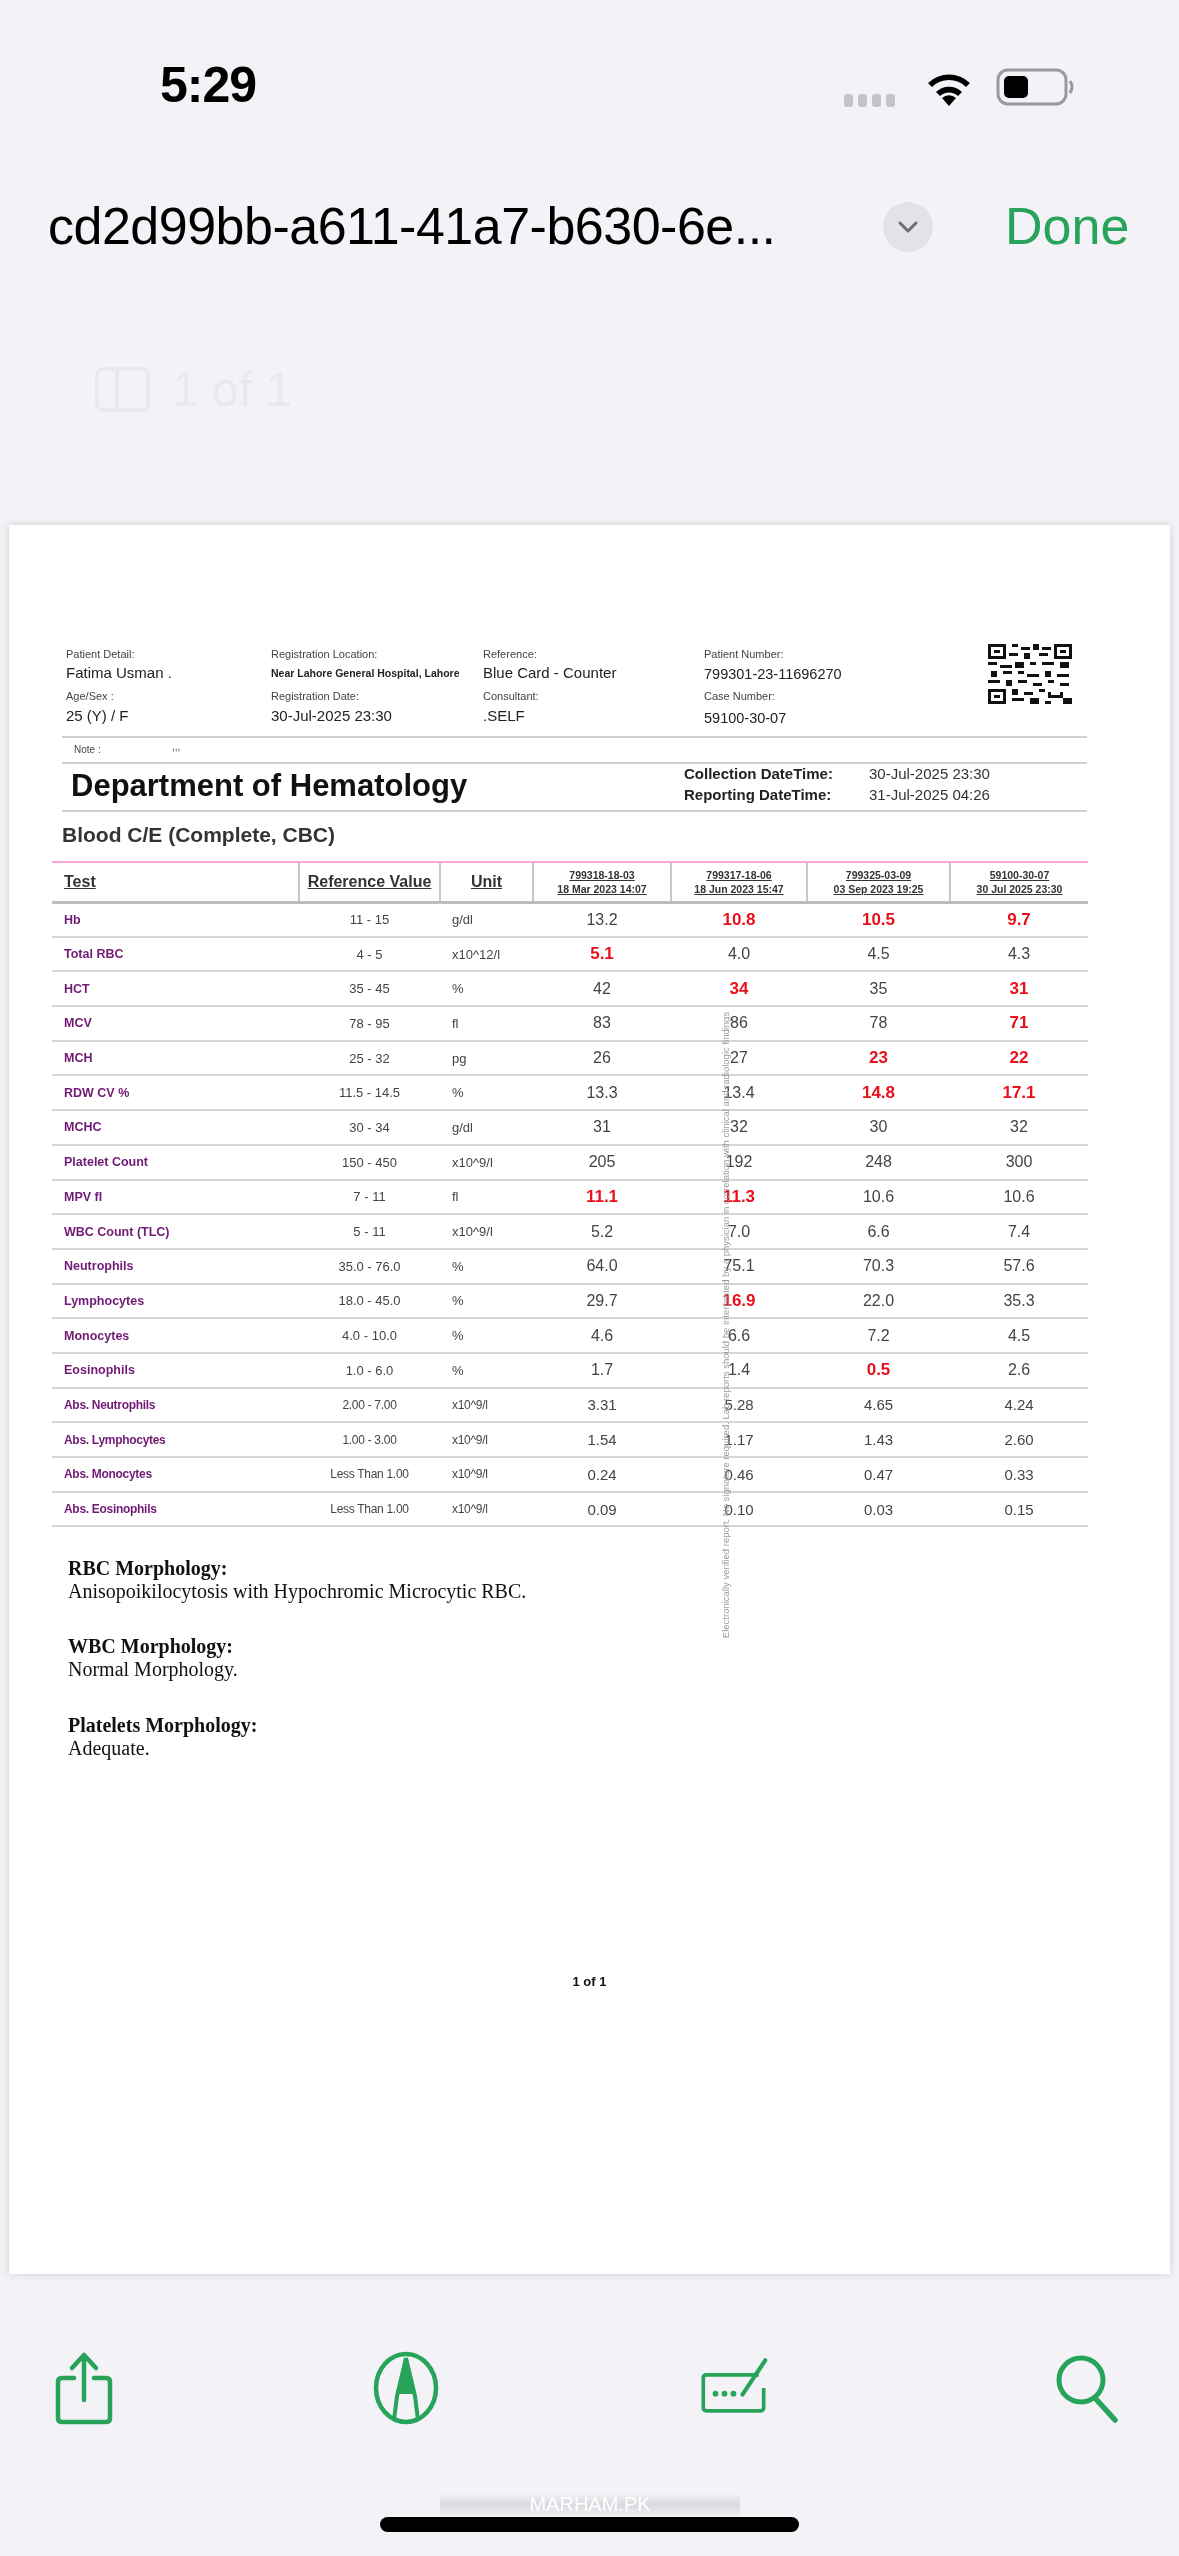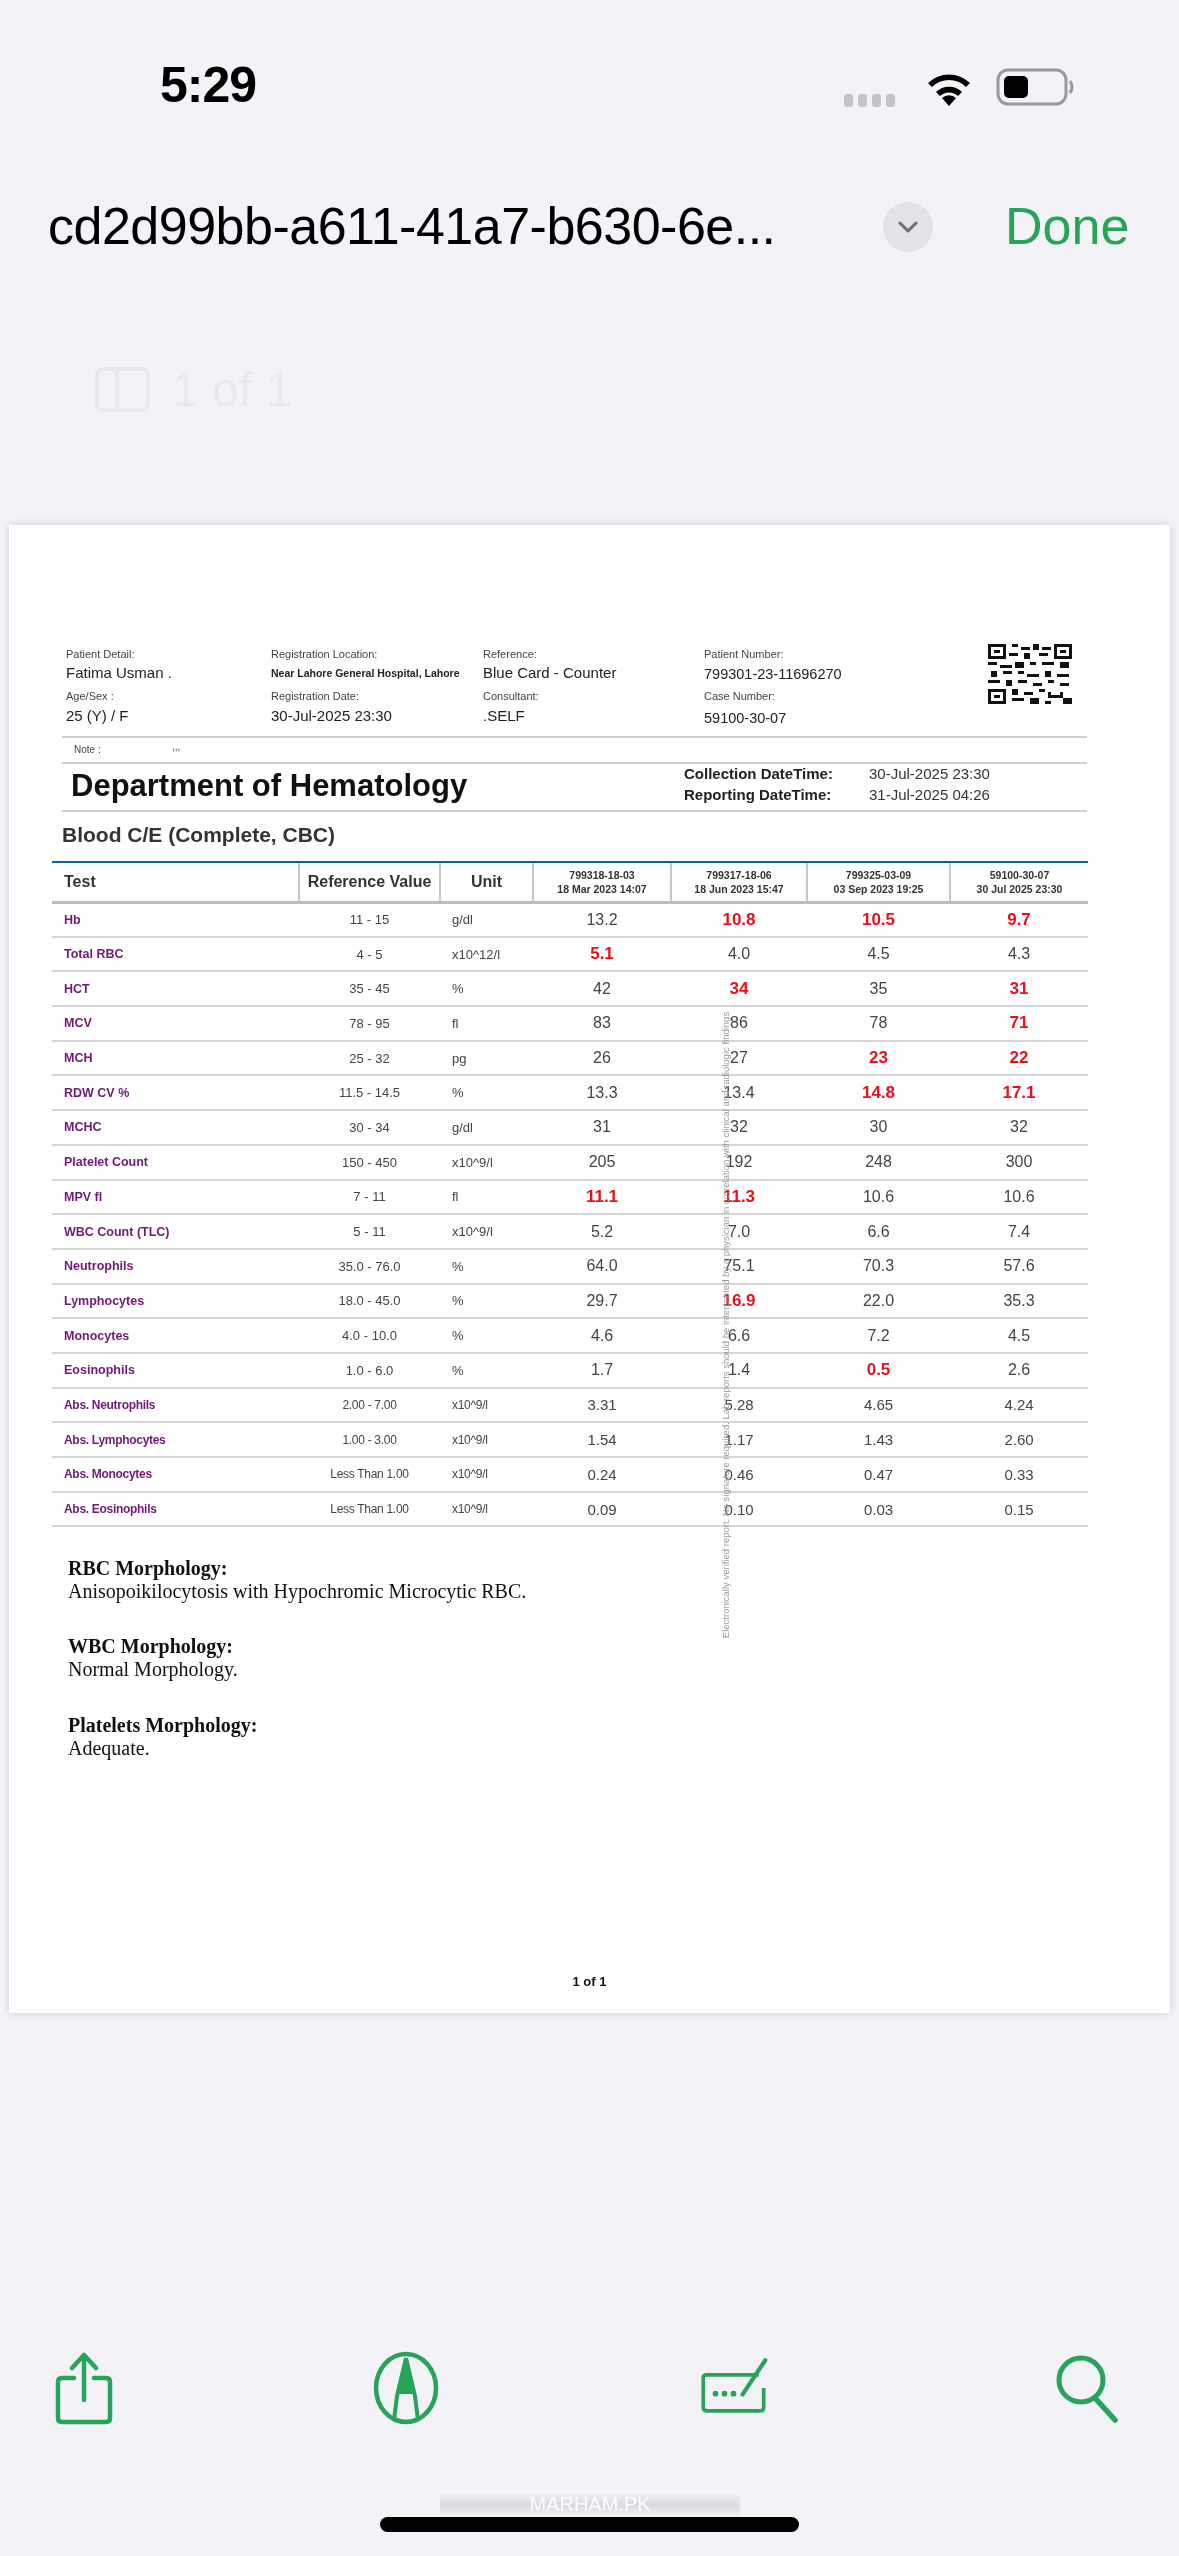--- a/index.html
+++ b/index.html
@@ -18,38 +18,38 @@
   .title-chevron { position: absolute; left: 883px; top: 202px; width: 50px; height: 50px; border-radius: 50%; background: #e2e2e7; display: flex; align-items: center; justify-content: center; }
   .done-btn { position: absolute; left: 1005px; top: 196px; font-size: 52px; color: #27a35a; font-weight: 500; }
 
   
   .page-indicator { position: absolute; left: 95px; top: 362px; display: flex; align-items: center; gap: 22px; opacity: 0.35; }
   .page-indicator .pi-icon { width: 55px; height: 45px; border: 4px solid #d8d8de; border-radius: 8px; position: relative; }
   .page-indicator .pi-icon:after { content: ""; position: absolute; left: 16px; top: 0; bottom: 0; width: 4px; background: #d8d8de; }
   .page-indicator .pi-text { font-size: 48px; color: #d8d8de; }
 
   
-  .pdf-page { position: absolute; left: 9px; top: 525px; width: 1161px; height: 1488px; background: #fff; box-shadow: 0 0 8px rgba(0,0,0,0.15); }
+  .pdf-page { position: absolute; left: 9px; top: 525px; width: 1161px; height: 1749px; background: #fff; box-shadow: 0 0 8px rgba(0,0,0,0.15); }
   .pdf-inner { position: absolute; left: 0; top: 0; width: 100%; height: 100%; font-family: "Liberation Sans", sans-serif; }
 
   .info-label { position: absolute; font-size: 11px; color: #444; }
   .info-value { position: absolute; font-size: 15px; color: #222; }
   .info-value.small { font-size: 10.5px; font-weight: 700; }
   .hline { position: absolute; height: 2px; background: #d0d0d0; }
 
   .qr { position: absolute; left: 979px; top: 119px; width: 84px; height: 60px; }
 
   .dept-title { position: absolute; left: 62px; top: 243px; font-size: 31px; font-weight: 700; color: #111; }
   .dt-label { position: absolute; font-size: 15px; font-weight: 700; color: #222; }
   .dt-value { position: absolute; font-size: 15px; color: #333; }
   .test-title { position: absolute; left: 53px; top: 298px; font-size: 21px; font-weight: 700; color: #333; }
 
   
   .results { position: absolute; left: 43px; top: 336px; width: 1036px; border-collapse: collapse; table-layout: fixed; }
-  .results th { font-size: 16px; font-weight: 700; color: #333; height: 40px; border-top: 2px solid #0369a1; border-bottom: 3px solid #bdbdbd; border-left: 2px solid #c8c8c8; padding: 0; }
+  .results th { font-size: 16px; font-weight: 700; color: #333; height: 40px; border-top: 2px solid #f9a8d4; border-bottom: 3px solid #bdbdbd; border-left: 2px solid #c8c8c8; padding: 0; text-decoration: underline; }
   .results th:first-child { border-left: none; text-align: left; padding-left: 12px; }
   .results th.col-head { font-size: 10.5px; line-height: 14px; }
   .results td { height: 34.7px; font-size: 16px; color: #444; border-bottom: 2px solid #d6d6d6; text-align: center; padding: 0; }
   .results td.test-name { text-align: left; padding-left: 12px; font-size: 12.5px; font-weight: 700; color: #701a75; }
   .results td.ref { font-size: 13px; text-align: center; }
   .results td.unit { text-align: left; padding-left: 12px; font-size: 13px; }
   .results td.abn { color: #e8101a; font-weight: 700; font-size: 17px; }
   .results tr.compact td.test-name { font-size: 12px; letter-spacing: -0.3px; }
   .results tr.compact td.ref, .results tr.compact td.unit { font-size: 12px; letter-spacing: -0.3px; }
   .results tr.compact td { font-size: 15px; }

